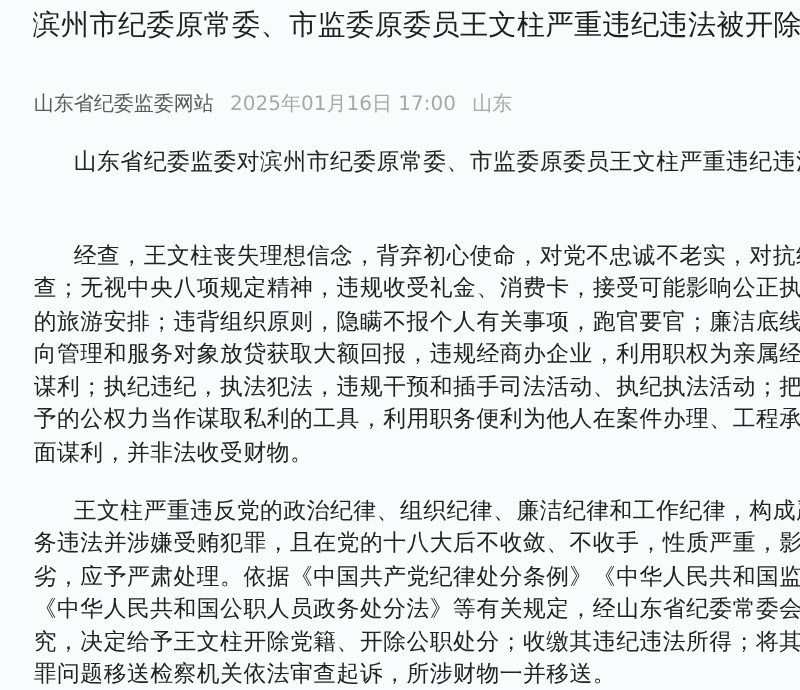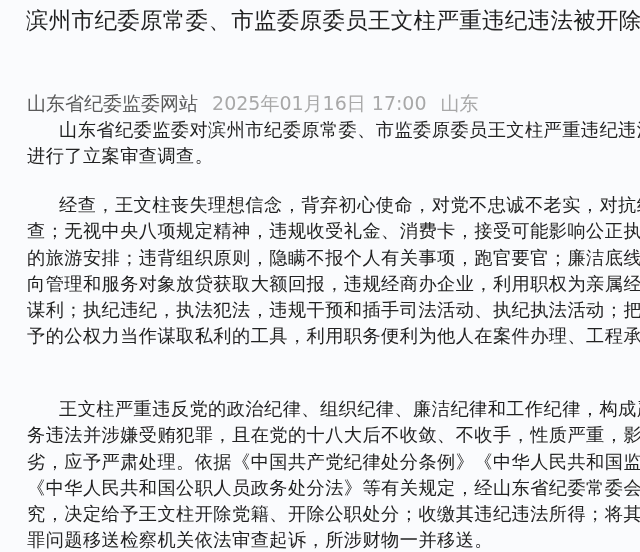--- a/index.html
+++ b/index.html
@@ -31,24 +31,23 @@
     font-weight: normal;
     color: #1f1f1f;
     line-height: 28px;
     letter-spacing: 0.3px;
   }
   .title .line { display: block; white-space: nowrap; }
   .meta {
     position: absolute;
     left: 27px;
     top: 73px;
-    font-size: 19px;
+    font-size: 16px;
     line-height: 20px;
     white-space: nowrap;
-    margin-top: 20px;
   }
   .meta .source { color: #5a5a5a; }
   .meta .date { color: #a8a8a8; margin-left: 8px; }
   .meta .region { color: #a8a8a8; margin-left: 8px; }
   .para {
     position: absolute;
     left: 27px;
     width: 590px;
     margin: 0;
     font-size: 18.2px;
@@ -72,30 +71,30 @@
   </h1>
 
   <div class="meta">
     <span class="source">山东省纪委监委网站</span>
     <span class="date">2025年01月16日 17:00</span>
     <span class="region">山东</span>
   </div>
 
   <p class="para" id="para1">
     <span class="line indent">山东省纪委监委对滨州市纪委原常委、市监委原委员王文柱严重违纪违法问题</span>
-    <span class="line">进行了立案审查调查。</span>
   </p>
 
   <p class="para" id="para2">
     <span class="line indent">经查，王文柱丧失理想信念，背弃初心使命，对党不忠诚不老实，对抗组织审</span>
     <span class="line">查；无视中央八项规定精神，违规收受礼金、消费卡，接受可能影响公正执行公务</span>
     <span class="line">的旅游安排；违背组织原则，隐瞒不报个人有关事项，跑官要官；廉洁底线失守，</span>
     <span class="line">向管理和服务对象放贷获取大额回报，违规经商办企业，利用职权为亲属经营活动</span>
     <span class="line">谋利；执纪违纪，执法犯法，违规干预和插手司法活动、执纪执法活动；把组织赋</span>
     <span class="line">予的公权力当作谋取私利的工具，利用职务便利为他人在案件办理、工程承揽等方</span>
+    <span class="line">面谋利，并非法收受财物。</span>
   </p>
 
   <p class="para" id="para3">
     <span class="line indent">王文柱严重违反党的政治纪律、组织纪律、廉洁纪律和工作纪律，构成严重职</span>
     <span class="line">务违法并涉嫌受贿犯罪，且在党的十八大后不收敛、不收手，性质严重，影响恶</span>
     <span class="line">劣，应予严肃处理。依据《中国共产党纪律处分条例》《中华人民共和国监察法》</span>
     <span class="line">《中华人民共和国公职人员政务处分法》等有关规定，经山东省纪委常委会会议研</span>
     <span class="line">究，决定给予王文柱开除党籍、开除公职处分；收缴其违纪违法所得；将其涉嫌犯</span>
     <span class="line">罪问题移送检察机关依法审查起诉，所涉财物一并移送。</span>
   </p>

